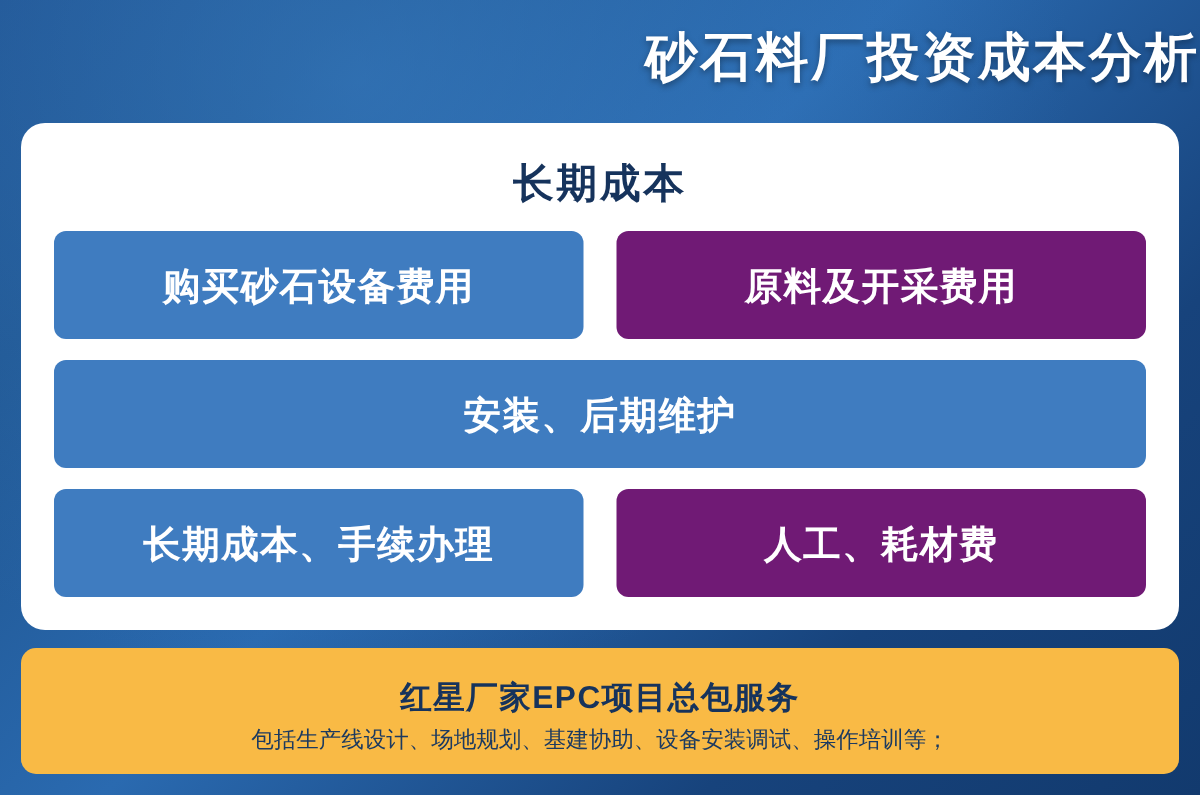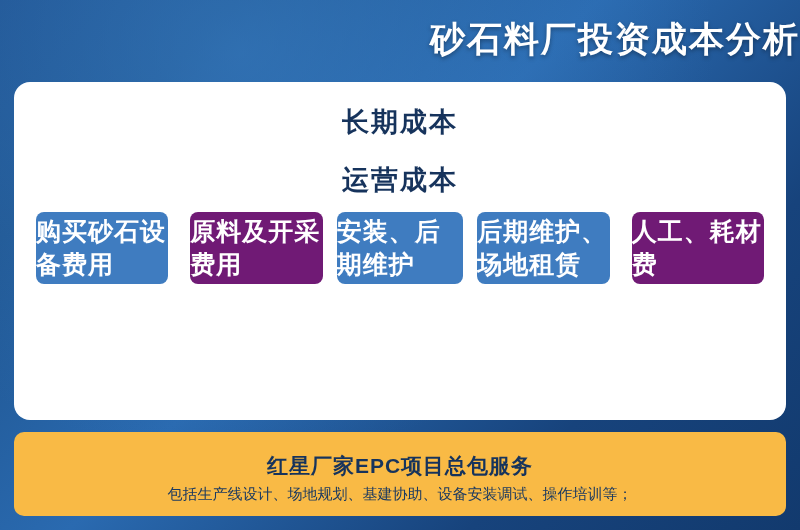--- a/index.html
+++ b/index.html
@@ -43,34 +43,34 @@
     top: 82px;
     width: 772px;
     height: 338px;
     background: #ffffff;
     border-radius: 16px;
     box-sizing: border-box;
     padding: 14px 22px 18px 22px;
   }
   .col-heads {
     display: flex;
-    flex-direction: column;
+    gap: 22px;
   }
   .col-head {
     flex: 1 1 0;
     text-align: center;
     font-size: 27px;
     font-weight: bold;
     color: #16335c;
     padding: 8px 0 14px 0;
     letter-spacing: 2px;
   }
   .rows {
     display: flex;
-    flex-direction: row;
+    flex-direction: column;
     gap: 14px;
   }
   .row {
     display: flex;
     gap: 22px;
   }
   .cell {
     flex: 1 1 0;
     height: 72px;
     border-radius: 8px;
@@ -117,36 +117,35 @@
 <body>
 
 <div class="poster">
 
   <div class="title">砂石料厂投资成本分析</div>
 
   <div class="card">
 
     <div class="col-heads">
       <div class="col-head">长期成本</div>
-      <div class="col-head">运营成本</div>
     </div>
 
     <div class="rows">
 
       <div class="row">
         <div class="cell cell-left">购买砂石设备费用</div>
         <div class="cell cell-right">原料及开采费用</div>
       </div>
 
       <div class="row">
         <div class="cell cell-left">安装、后期维护</div>
       </div>
 
       <div class="row">
-        <div class="cell cell-left">后期维护、场地租赁</div>
+        <div class="cell cell-left">长期成本、手续办理</div>
         <div class="cell cell-right">人工、耗材费</div>
       </div>
 
     </div>
   </div>
 
   <div class="footer">
     <div class="footer-title">红星厂家EPC项目总包服务</div>
     <div class="footer-sub">包括生产线设计、场地规划、基建协助、设备安装调试、操作培训等；</div>
   </div>

